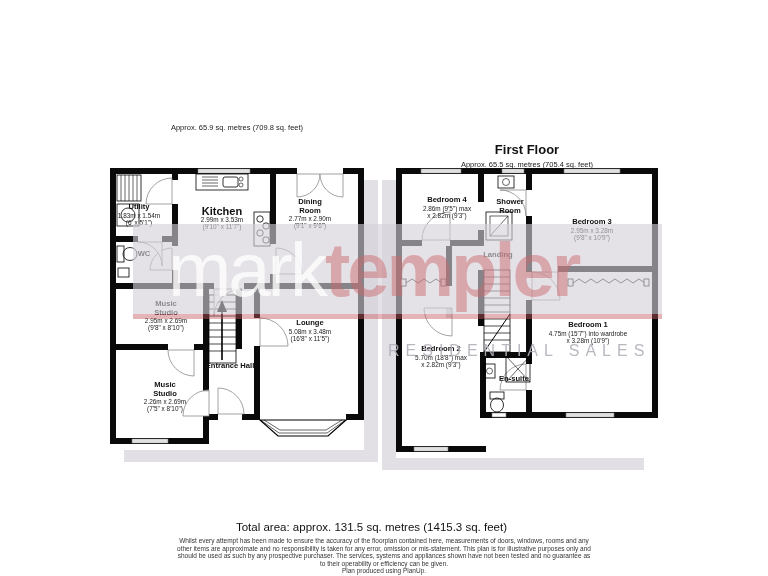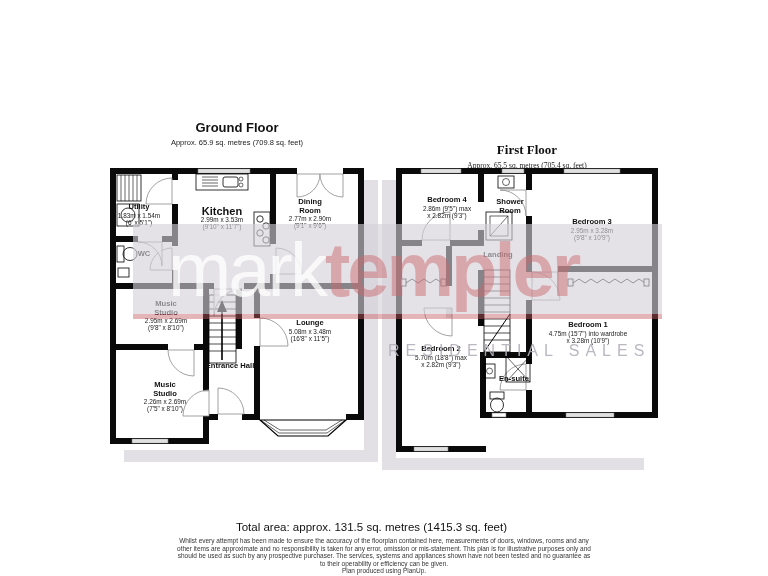--- a/index.html
+++ b/index.html
@@ -39,25 +39,24 @@
   .fixthin{fill:none;stroke:#000;stroke-width:0.6;}
   .door{fill:rgba(255,255,255,0.85);stroke:#8a8a8a;stroke-width:0.8;}
   .win{fill:#fff;stroke:#777;stroke-width:0.6;}
   .winline{stroke:#999;stroke-width:0.6;}
   .steps{stroke:#000;stroke-width:0.7;}
 </style>
 </head>
 <body>
 
 <div class="abs center" style="left:110px;top:120px;width:254px;">
-  <div class="floor-title">Ground Floor</div>
   <div class="floor-sub">Approx. 65.9 sq. metres (709.8 sq. feet)</div>
 </div>
 
-<div class="abs center" style="left:396px;top:142px;width:262px;font-family:Liberation Serif, serif;">
+<div class="abs center" style="left:396px;top:142px;width:262px;">
   <div class="floor-title">First Floor</div>
   <div class="floor-sub">Approx. 65.5 sq. metres (705.4 sq. feet)</div>
 </div>
 
 <div class="plan plan-ground">
   <svg width="254" height="282" viewBox="0 0 254 282">
 
     <g>
       <rect class="wall" x="0" y="0" width="187" height="6"></rect>
       <rect class="wall" x="233" y="0" width="21" height="6"></rect>

